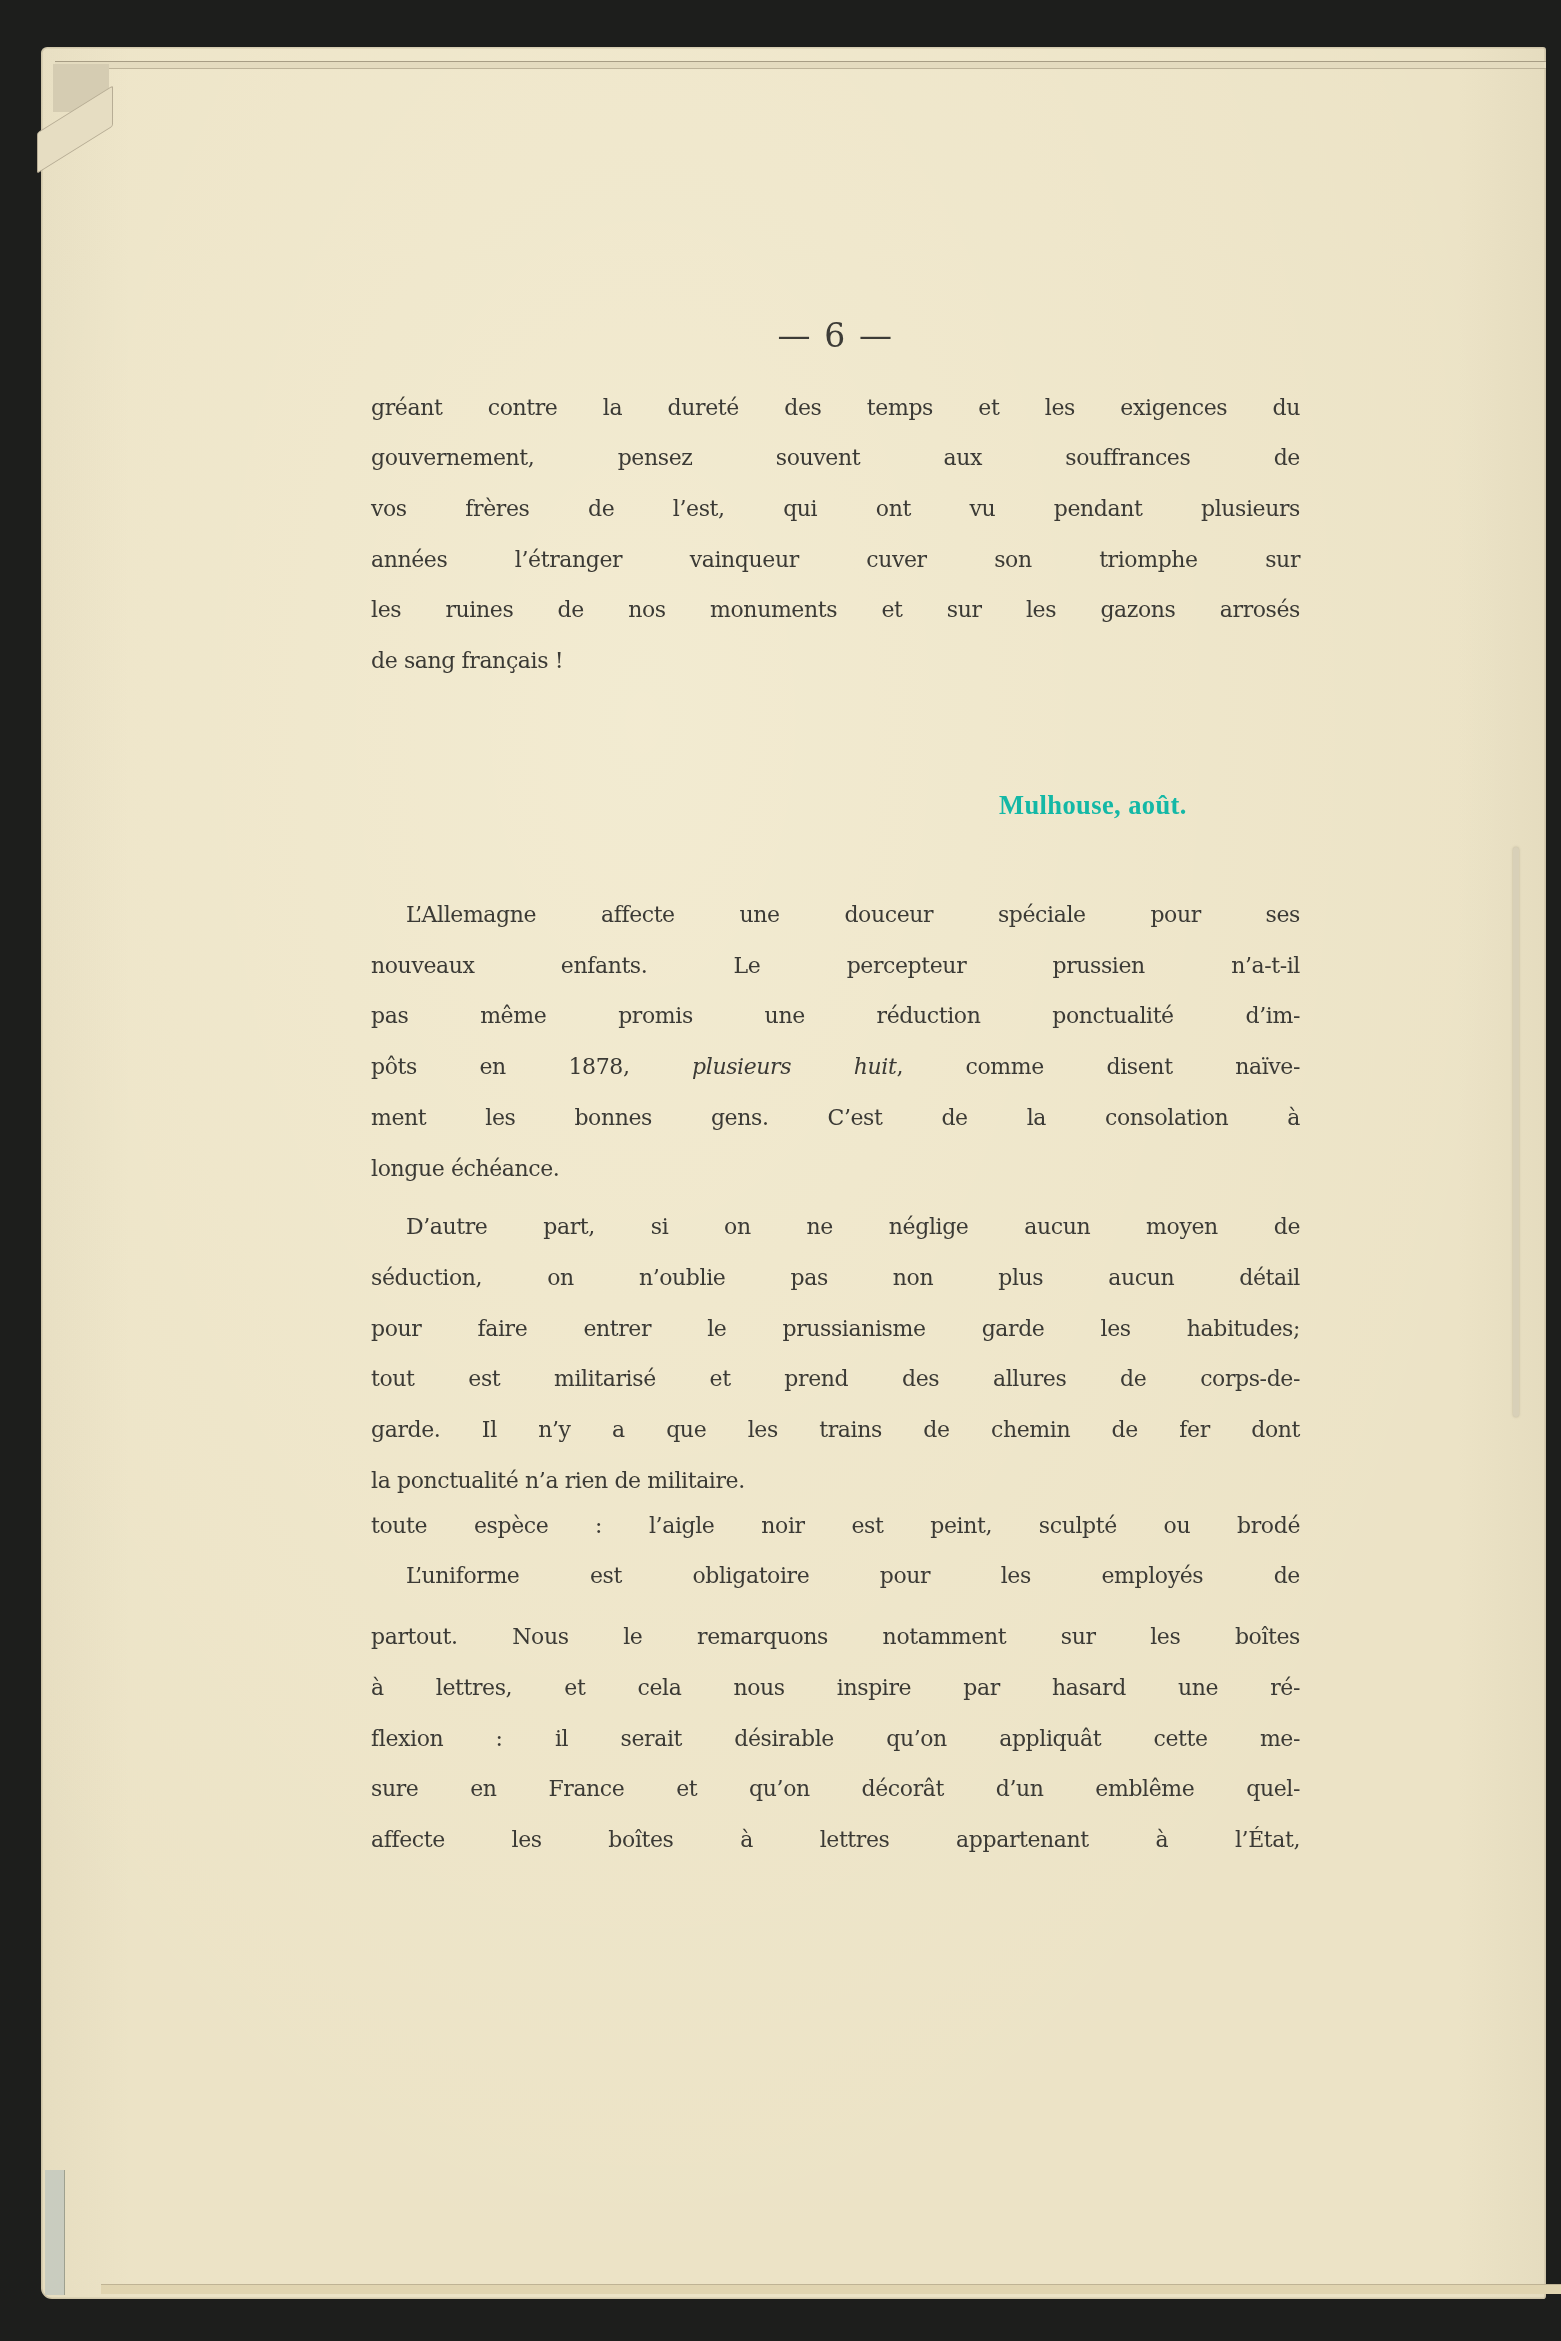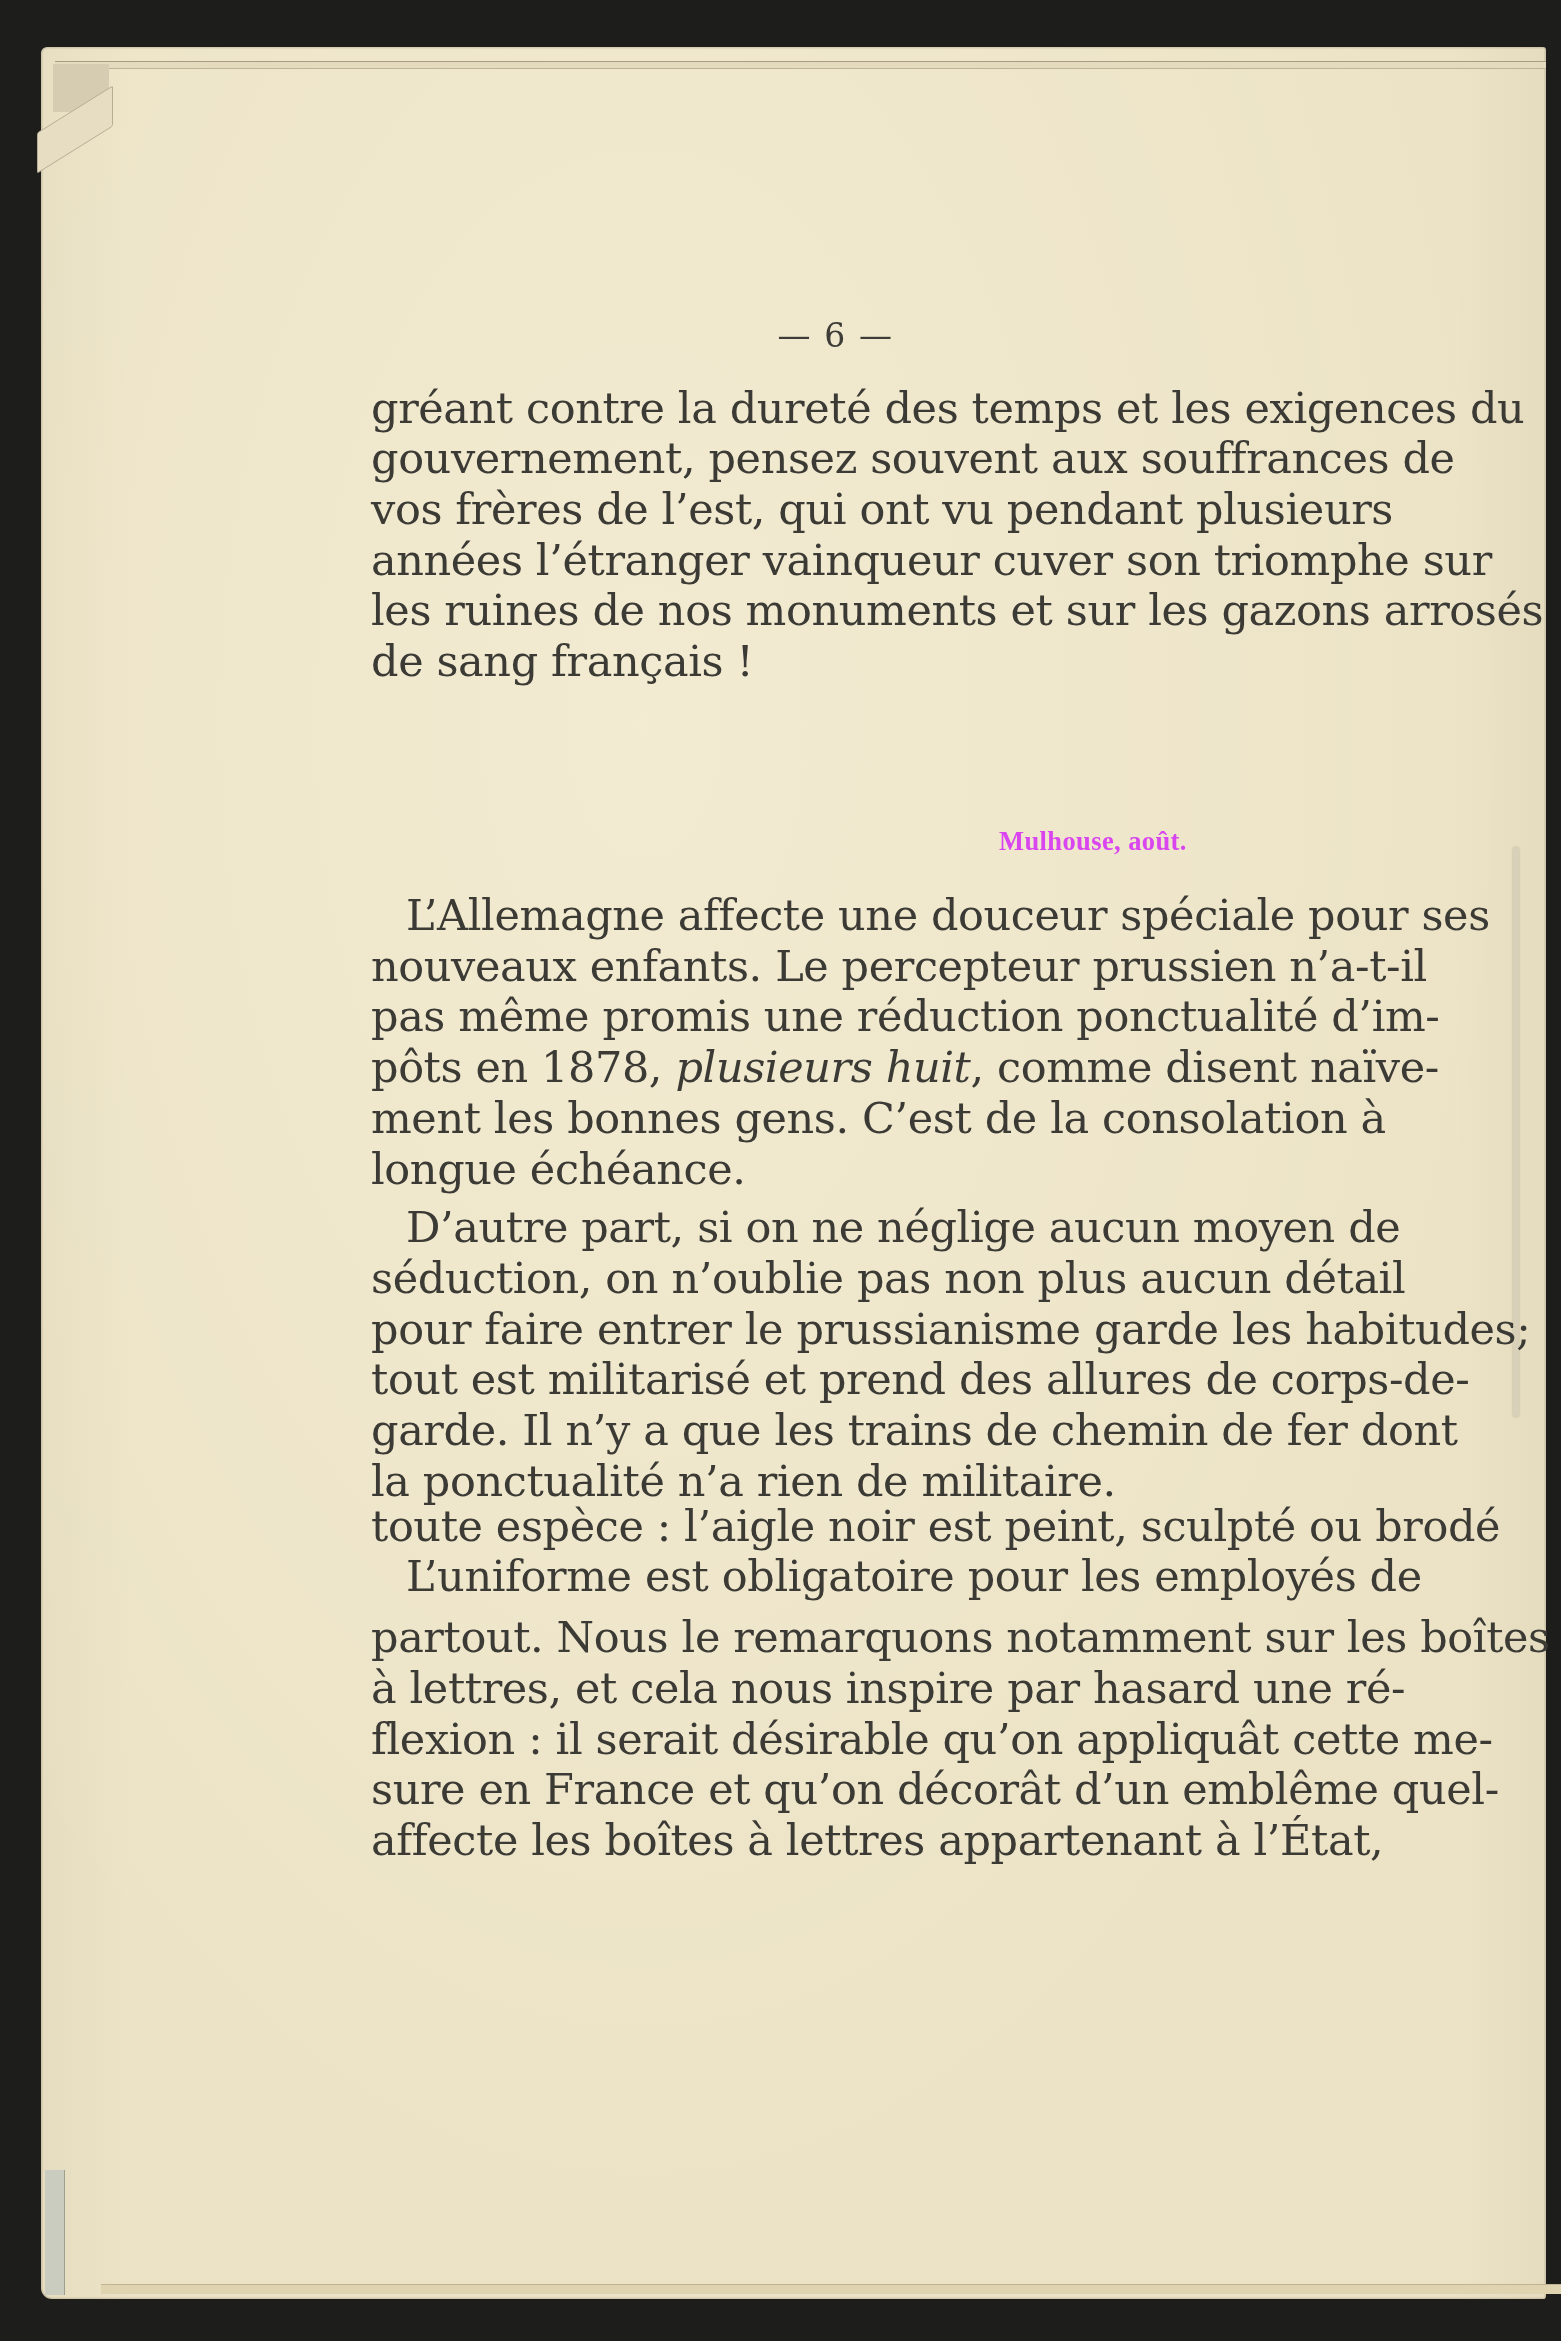--- a/index.html
+++ b/index.html
@@ -53,31 +53,31 @@
     left: 371px; top: 0; width: 929px;
     color: #3b3a35;
   }
   .page-number {
     position: absolute; left: 371px; width: 929px; top: 316px;
     text-align: center; font-size: 33px; color: #3d3c37;
     letter-spacing: 1.6px;
   }
   .line {
     position: absolute; left: 0; width: 929px;
-    font-size: 43px; line-height: 50px; height: 50px;
+    font-size: 22px; line-height: 50px; height: 50px;
     white-space: nowrap;
     text-align: justify; text-align-last: justify;
     letter-spacing: -0.4px;
   }
   .line.last { text-align-last: left; }
   .line .ital { font-style: italic; }
   .signature {
     position: absolute; left: 999px; top: 790px;
     font-family: "Liberation Serif", serif; font-weight: bold;
-    font-size: 26.5px; color: #d946ef; letter-spacing: 0.4px; margin-top: 36px;
+    font-size: 26.5px; color: #14b8a6; letter-spacing: 0.4px;
   }
 </style>
 </head>
 <body>
 
 <div class="paper"></div>
 <div class="top-edge"></div>
 <div class="corner-shade"></div>
 <div class="corner-fold"></div>
 <div class="left-edge"></div>

